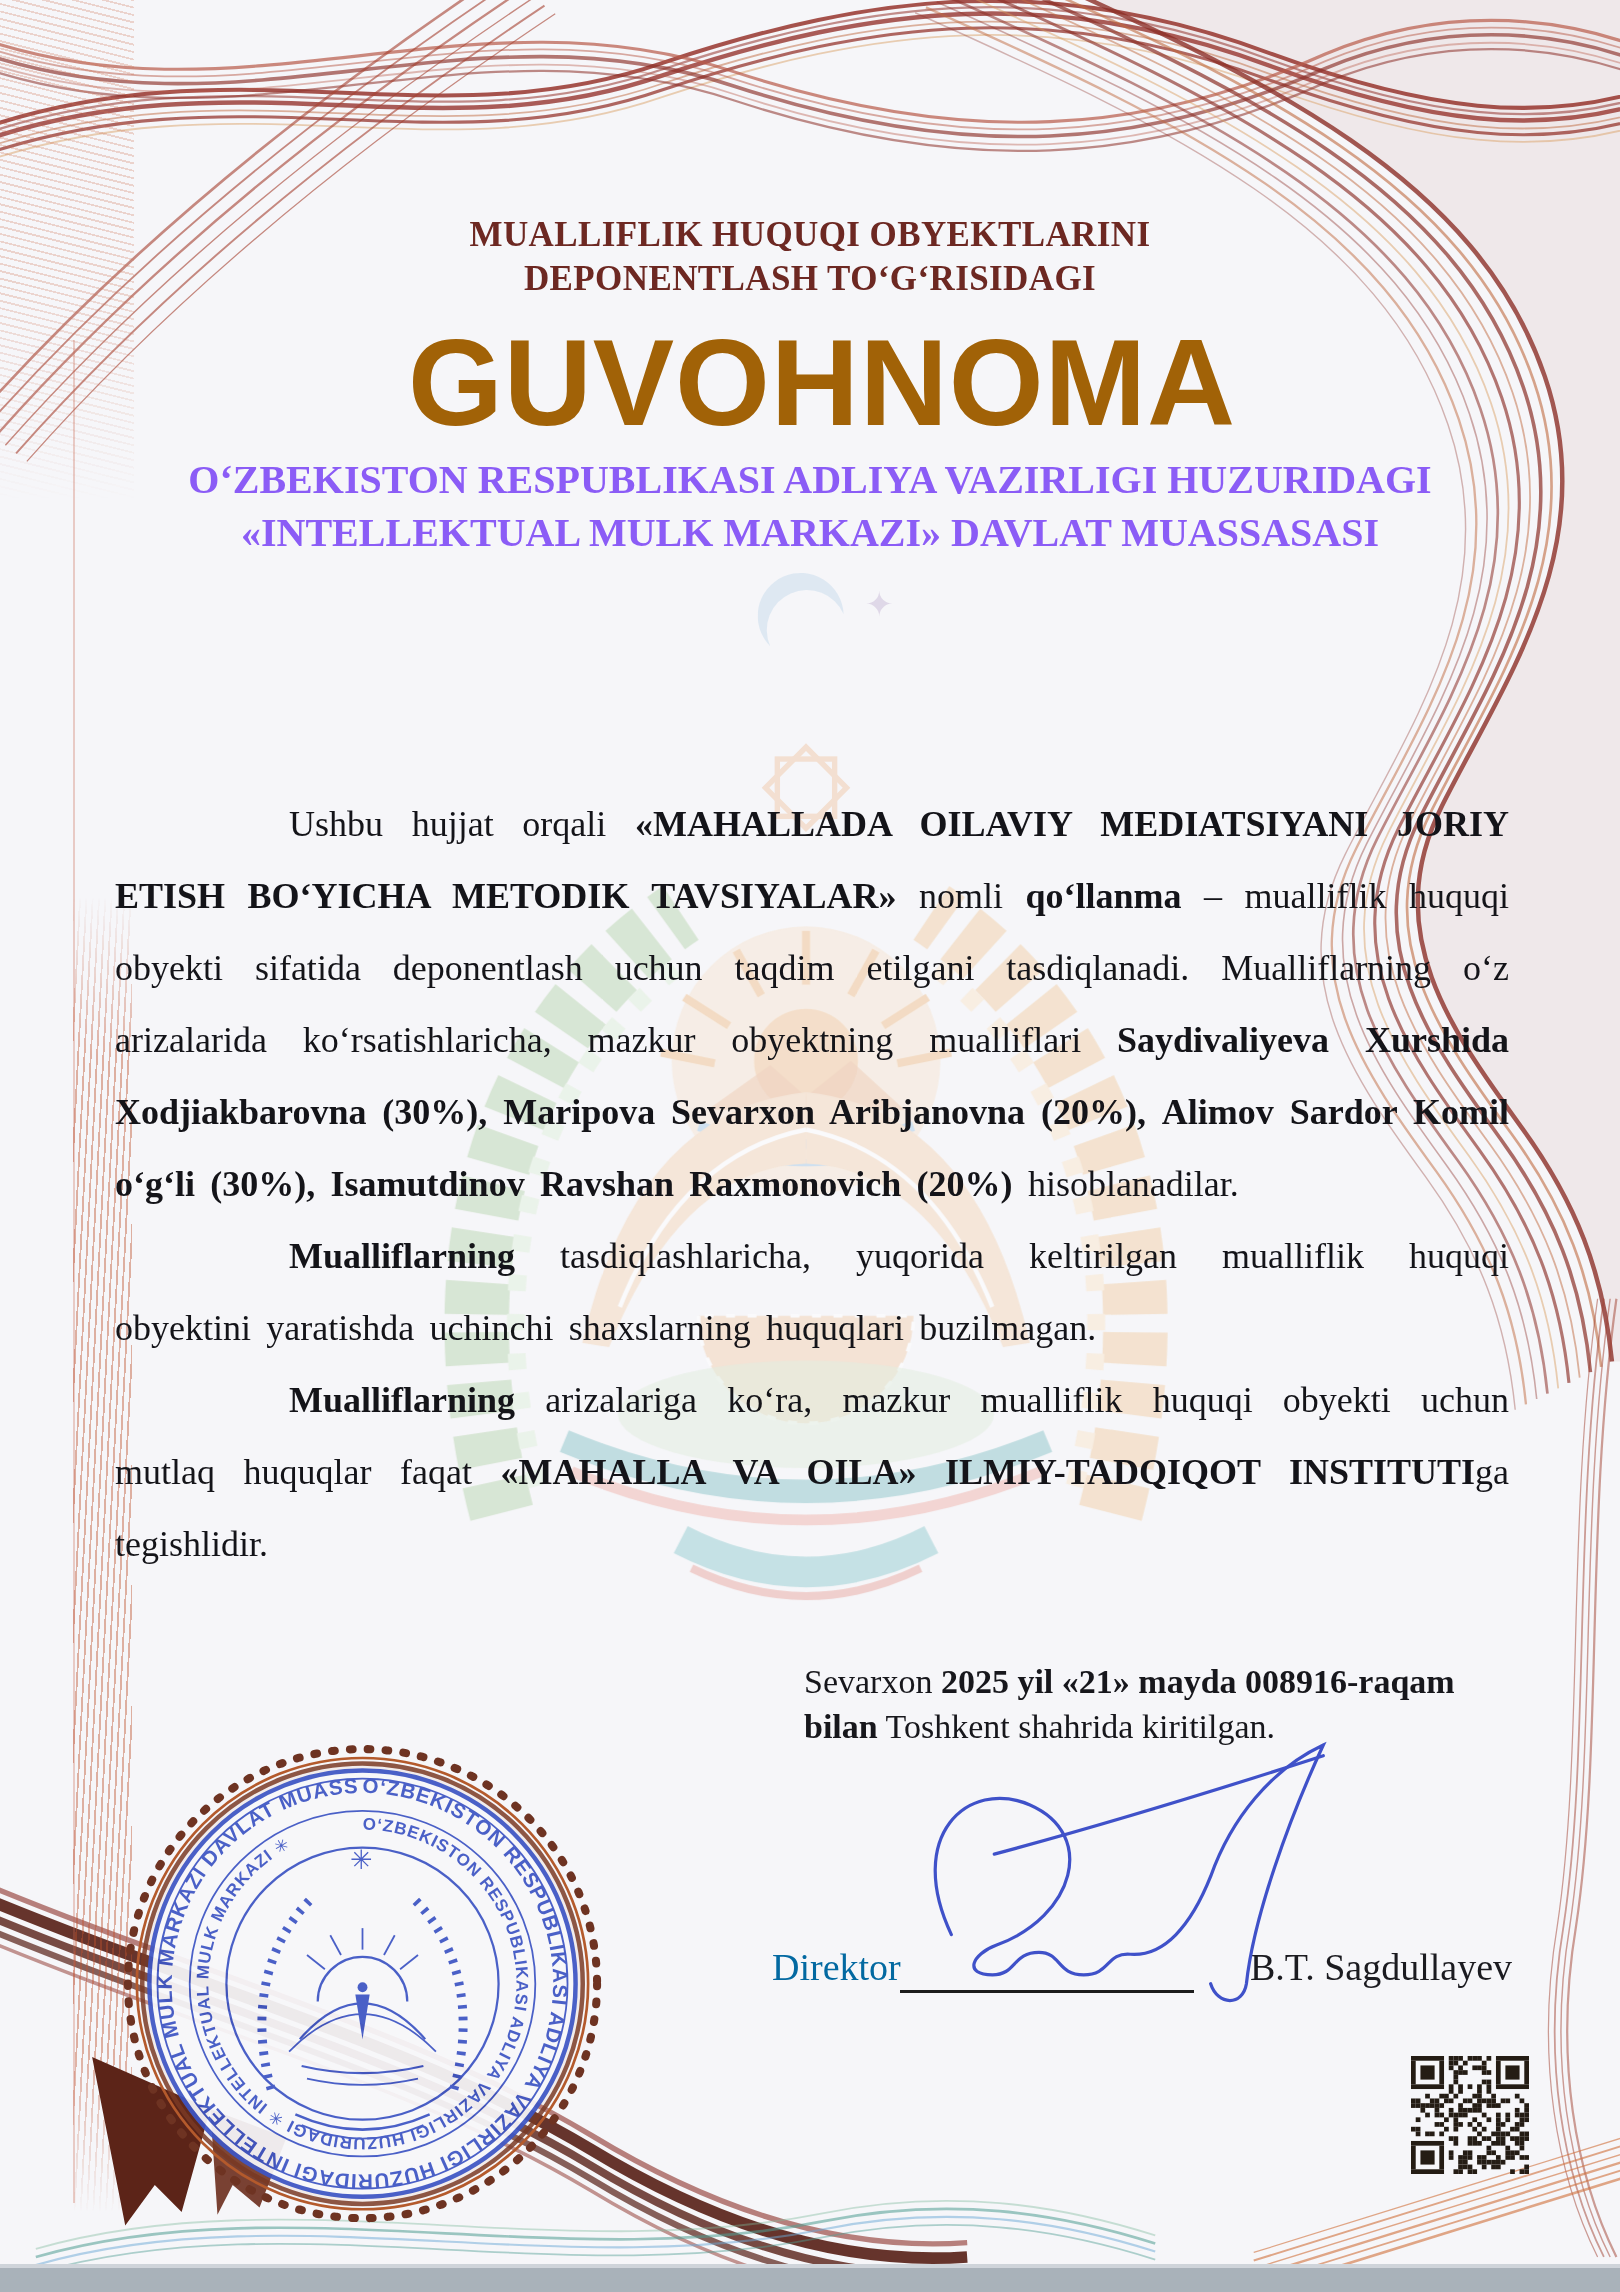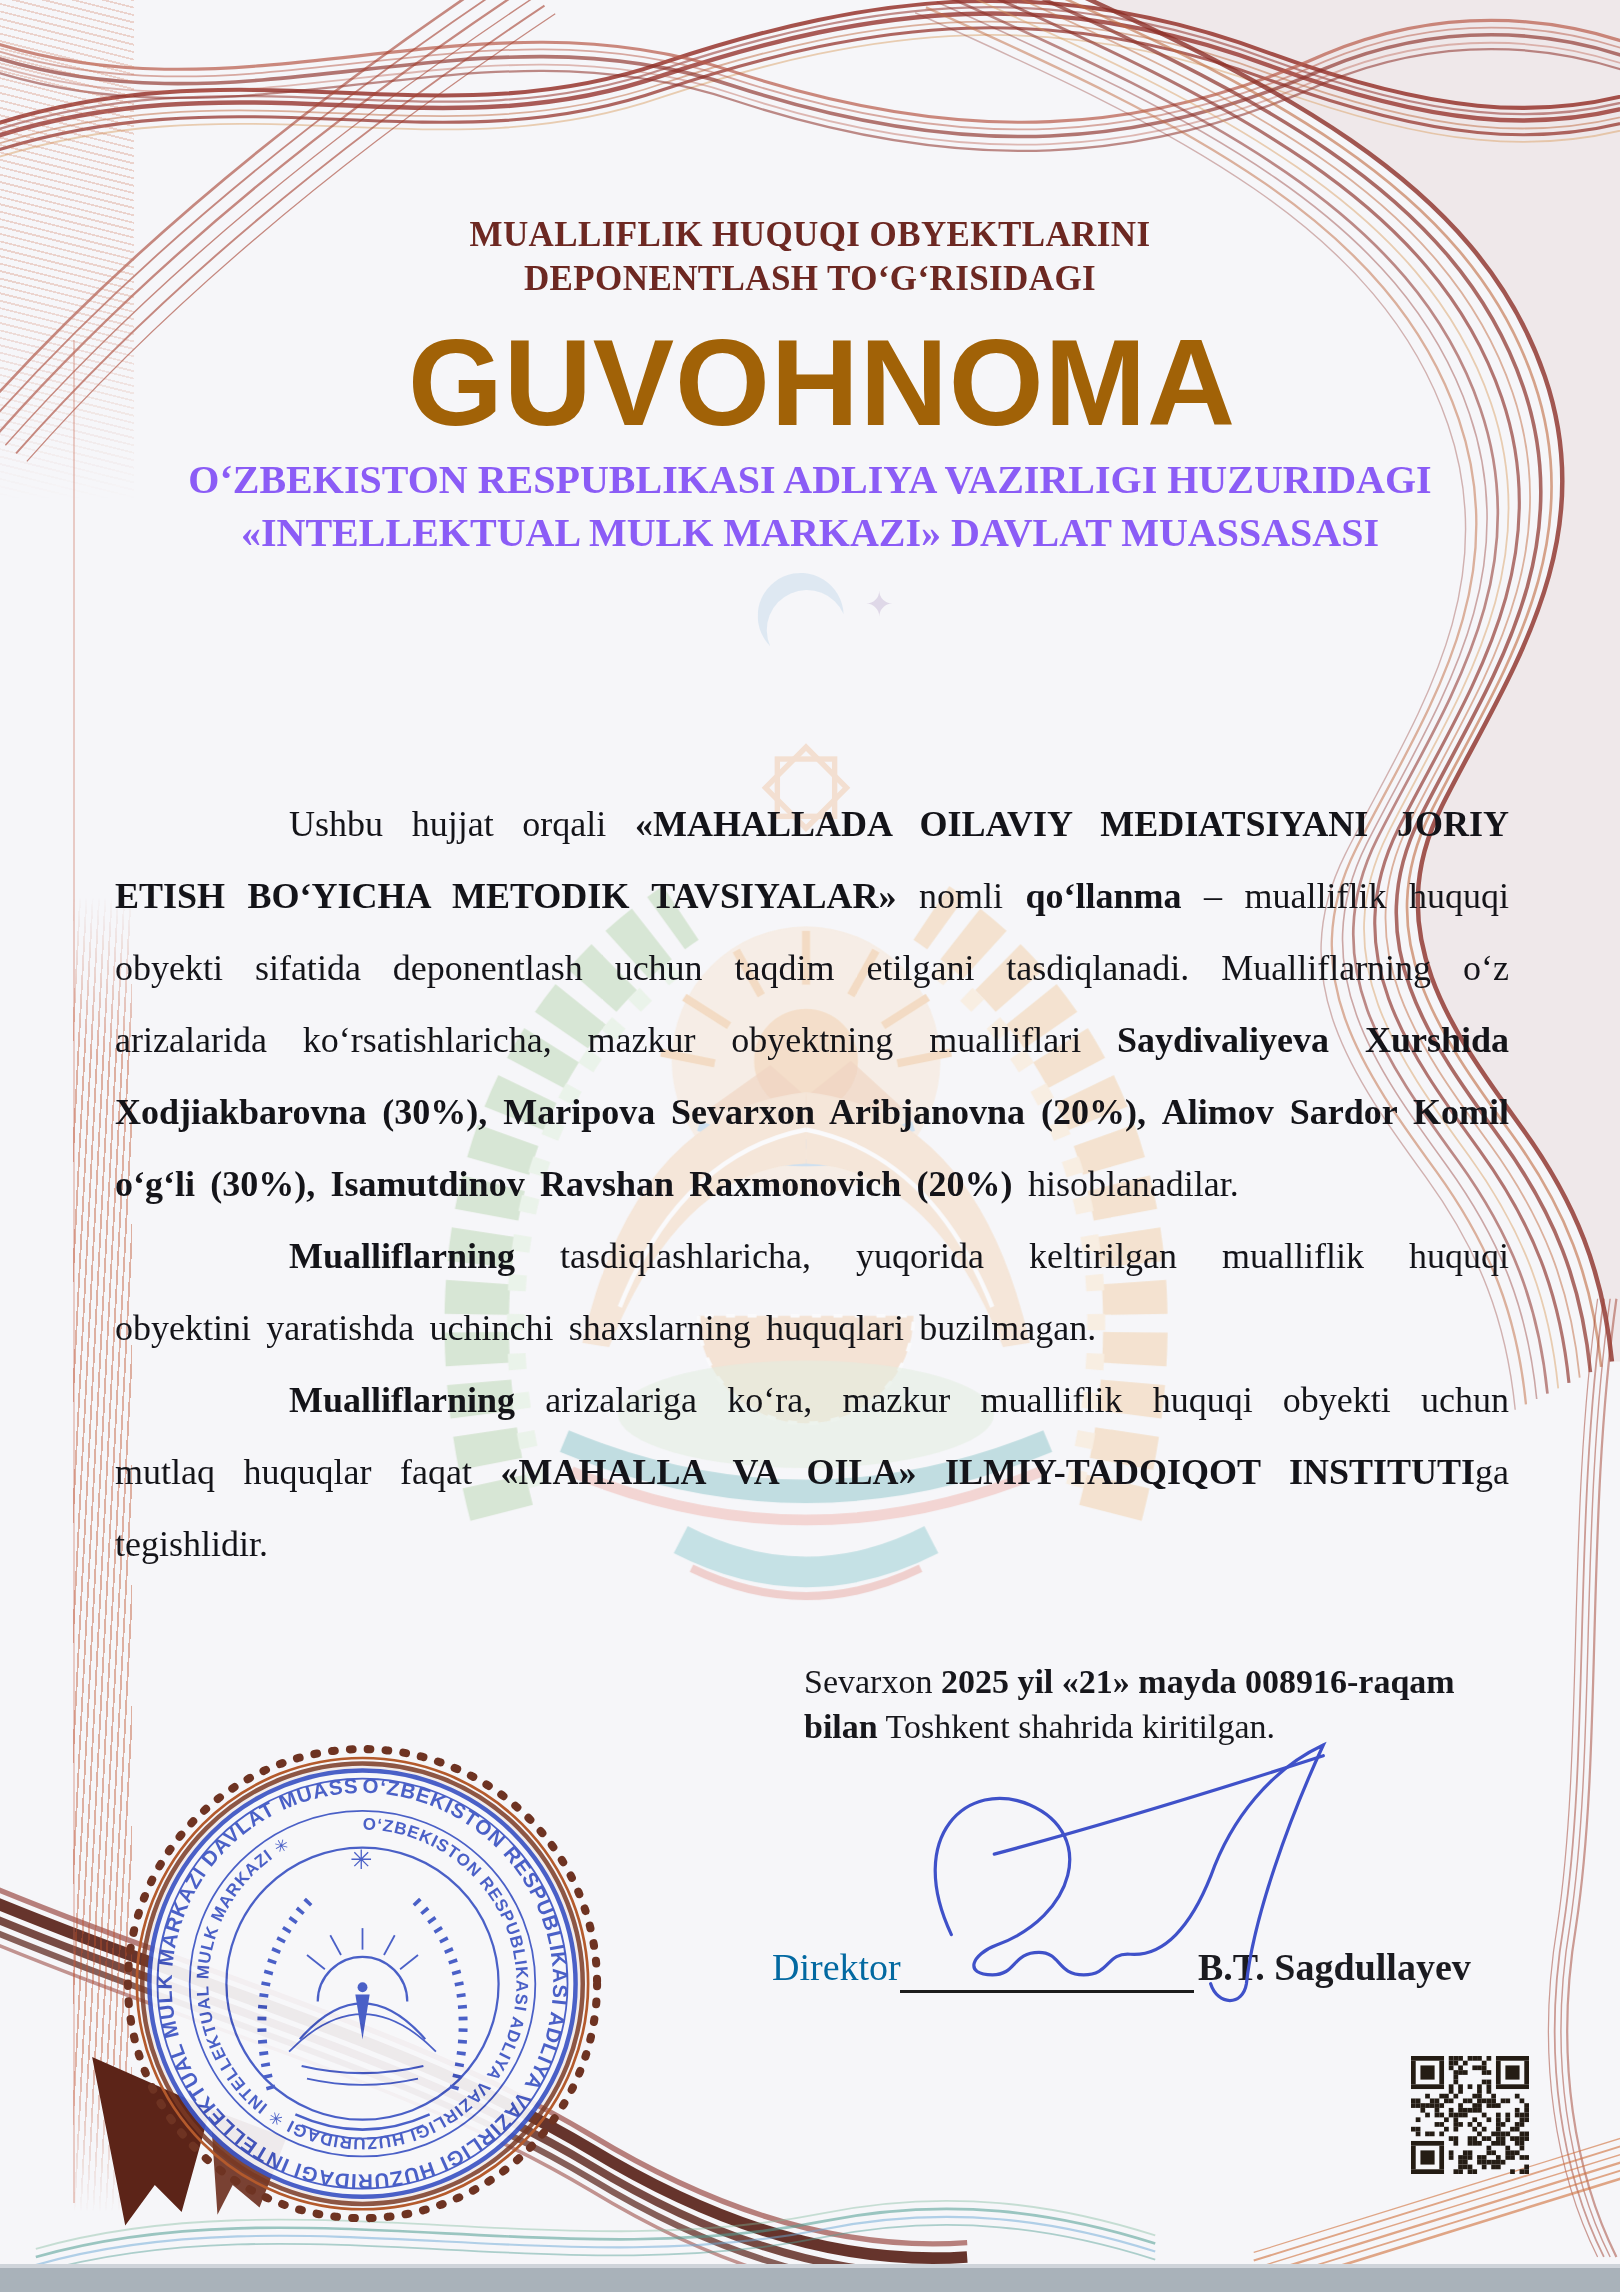--- a/index.html
+++ b/index.html
@@ -17,21 +17,21 @@
         font-size:40px;line-height:53px;color:#8b5cf6;z-index:6}
   .number{left:0;top:661px;width:100%;text-align:center;font-weight:bold;
         font-size:44px;color:#16161b;z-index:6}
   .bodytext{left:115px;top:788px;width:1394px;font-size:36px;line-height:72px;
         color:#141419;text-align:justify;word-spacing:6.3px;z-index:6}
   .para{text-indent:174px}
   .para b{font-weight:bold}
   .reg{left:804px;top:1659px;width:666px;font-size:34px;line-height:45px;
         color:#17171c;z-index:6}
   .dir-label{left:772px;top:1945px;font-size:38px;font-weight:normal;color:#0369a1;z-index:7}
-  .dir-name{left:1198px;top:1945px;font-size:38px;font-weight:bold;color:#1b1b20;z-index:7}
+  .dir-name{left:1250px;top:1945px;font-size:38px;font-weight:normal;color:#1b1b20;z-index:7}
   .dir-line{left:900px;top:1990px;width:294px;height:2.7px;background:#1c1c1c;z-index:6}
   
   .wm{left:385px;top:537px;z-index:1;pointer-events:none}
   .orn{left:0;top:0;z-index:2;pointer-events:none}
   .hatch-left{left:73px;top:896px;width:59px;height:1317px;z-index:2;opacity:.85;
       background:repeating-linear-gradient(93deg,rgba(190,80,45,.5) 0 1.8px,rgba(190,80,45,0) 1.8px 6.3px);
       -webkit-mask-image:linear-gradient(to bottom,transparent,#000 12%,#000 88%,transparent);
       mask-image:linear-gradient(to bottom,transparent,#000 12%,#000 88%,transparent)}
   .hatch-topleft{left:0;top:0;width:134px;height:502px;z-index:2;opacity:.8;
       background:repeating-linear-gradient(14deg,rgba(205,115,85,.34) 0 1.8px,rgba(205,115,85,0) 1.8px 7.2px);

